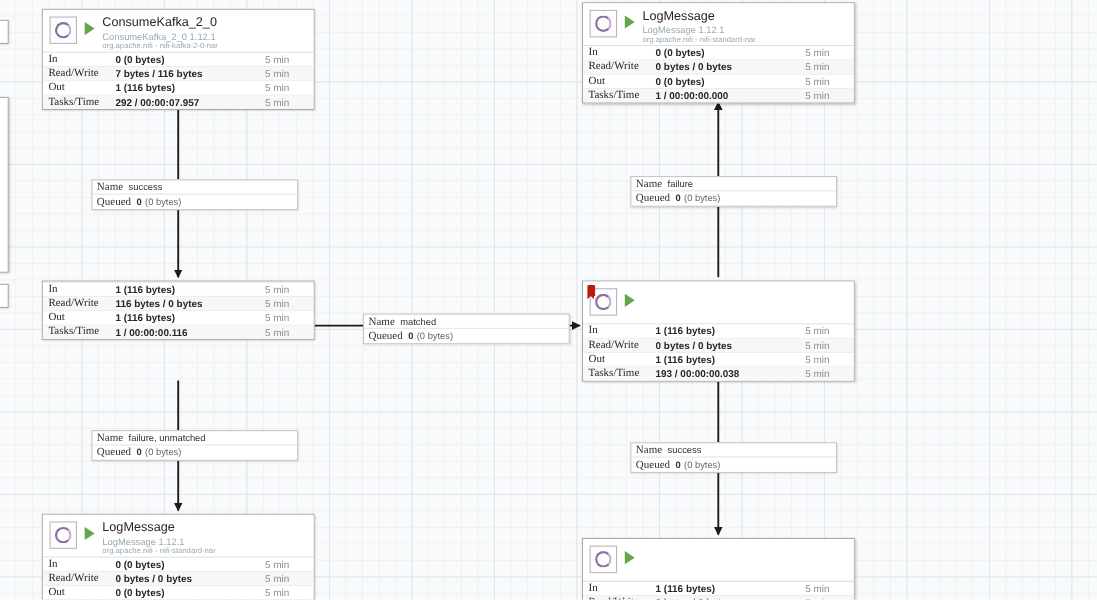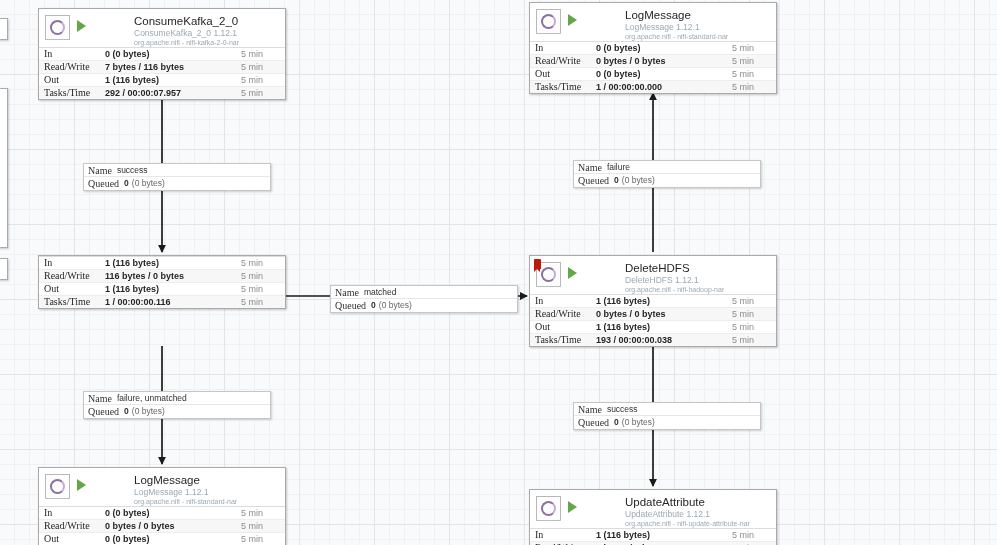--- a/index.html
+++ b/index.html
@@ -70,21 +70,21 @@
     content:"";position:absolute;left:0;bottom:-3px;
     border-left:3.5px solid #ba1b0f;border-right:3.5px solid #ba1b0f;
     border-bottom:3px solid transparent;
   }
   .runicon{
     width:0;height:0;margin:5px 7px 0 3px;
     border-left:9px solid #63a74a;
     border-top:6px solid transparent;
     border-bottom:6px solid transparent;
   }
-  .ptext{overflow:hidden;margin-left:41px;}
+  .ptext{overflow:hidden;}
   .pname{font-size:11.5px;color:#262626;line-height:12px;white-space:nowrap;}
   .ptype{font-size:8.5px;color:#9aa9b4;line-height:10px;white-space:nowrap;margin-top:1px;}
   .pbundle{font-size:7px;color:#9aa9b4;line-height:9px;white-space:nowrap;}
 
   .stats{border-top:1px solid #dcdcdc;}
   .srow{
     display:flex;align-items:center;
     height:12px;line-height:12px;
     font-size:9px;
     border-bottom:1px solid #ededed;
@@ -257,25 +257,20 @@
         </div>
       </div>
       <div class="proc" style="left: 529px; top: 255px;">
         <div class="proc-head">
           <div class="picon">
             <div class="ring"></div>
             <div class="pdots"></div>
             <div class="bulletin"></div>
           </div>
           <div class="runicon"></div>
-          <div class="ptext">
-            <div class="pname">DeleteHDFS</div>
-            <div class="ptype">DeleteHDFS 1.12.1</div>
-            <div class="pbundle">org.apache.nifi - nifi-hadoop-nar</div>
-          </div>
         </div>
         <div class="stats">
           <div class="srow">
             <span class="slbl">In</span>
             <span class="sval">1 (116 bytes)</span>
             <span class="stime">5 min</span>
           </div>
           <div class="srow">
             <span class="slbl">Read/Write</span>
             <span class="sval">0 bytes / 0 bytes</span>
@@ -324,25 +319,20 @@
           </div>
         </div>
       </div>
       <div class="proc" style="left: 529px; top: 489px;">
         <div class="proc-head">
           <div class="picon">
             <div class="ring"></div>
             <div class="pdots"></div>
           </div>
           <div class="runicon"></div>
-          <div class="ptext">
-            <div class="pname">UpdateAttribute</div>
-            <div class="ptype">UpdateAttribute 1.12.1</div>
-            <div class="pbundle">org.apache.nifi - nifi-update-attribute-nar</div>
-          </div>
         </div>
         <div class="stats">
           <div class="srow">
             <span class="slbl">In</span>
             <span class="sval">1 (116 bytes)</span>
             <span class="stime">5 min</span>
           </div>
           <div class="srow">
             <span class="slbl">Read/Write</span>
             <span class="sval">0 bytes / 0 bytes</span>

